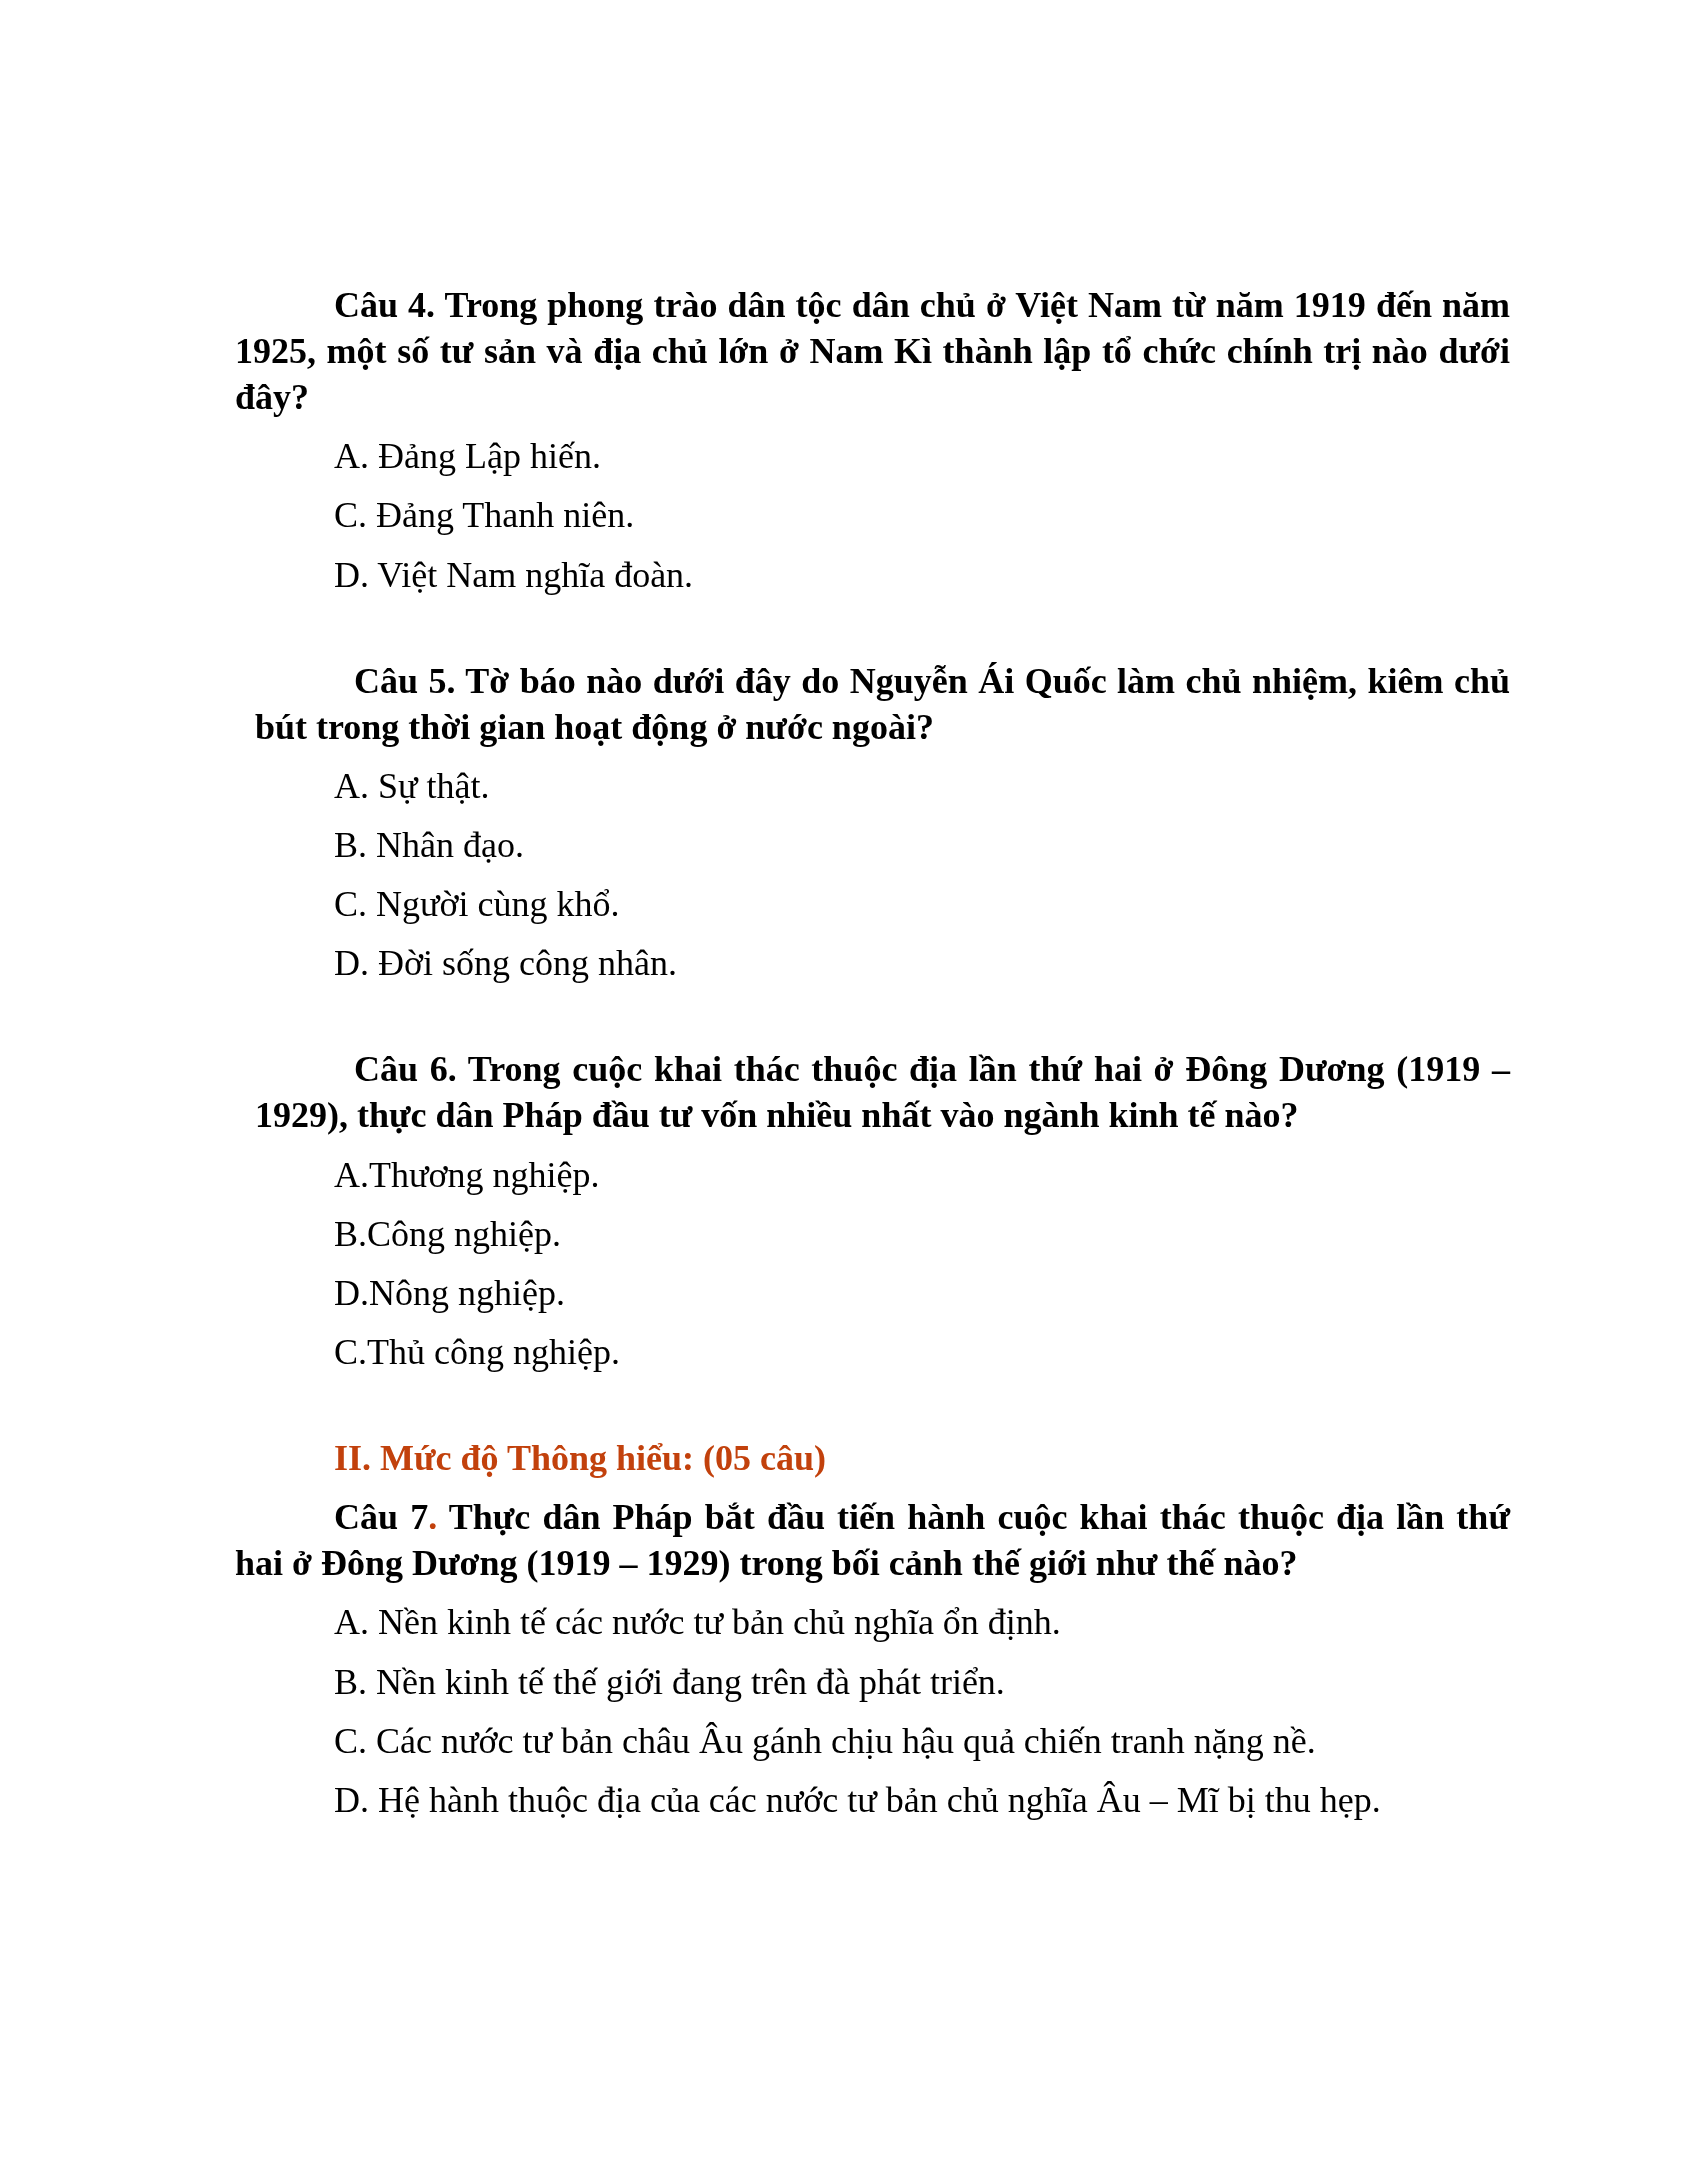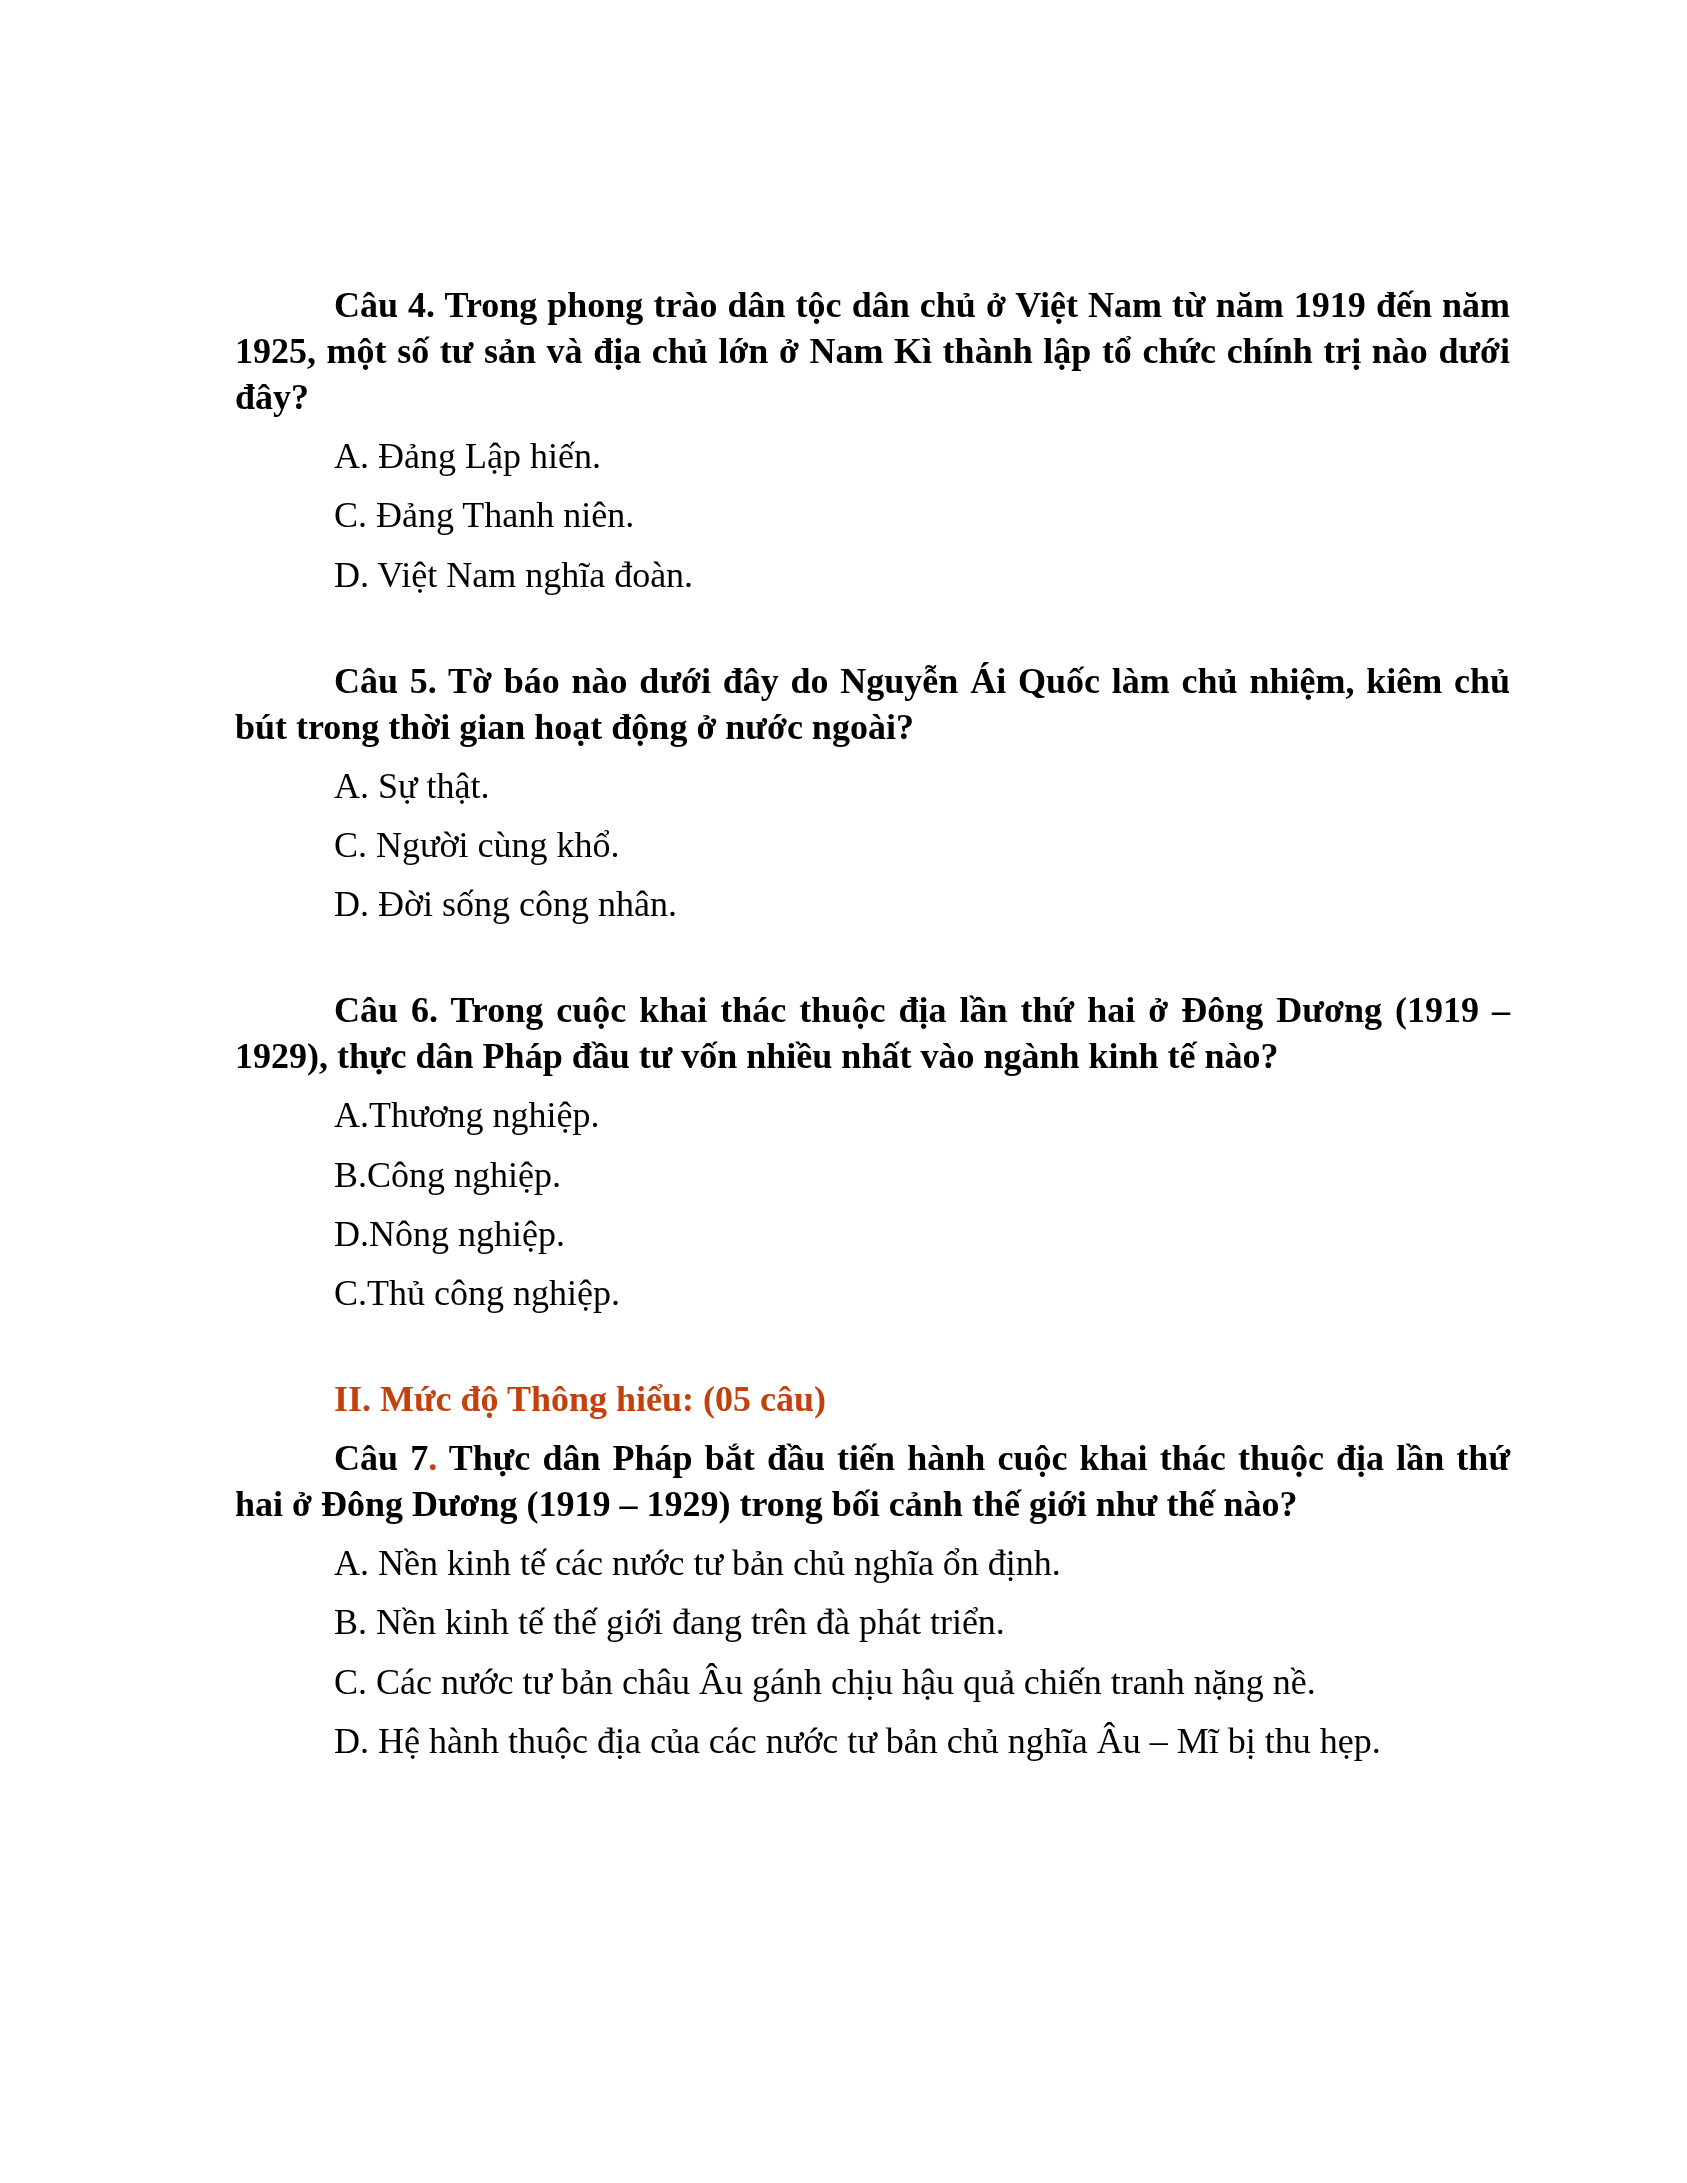--- a/index.html
+++ b/index.html
@@ -19,21 +19,21 @@
     background: #ffffff;
   }
   p { margin: 0; }
   .q {
     font-weight: bold;
     line-height: 46px;
     text-align: justify;
     text-indent: 99px;
     margin: 0 0 13.2px 0;
   }
-  .space-before { margin-top: 60px; }
+  .space-before { margin-top: 60px; margin-left: 20px; }
   .opt {
     line-height: 46px;
     padding-left: 99px;
     margin: 0 0 13.2px 0;
     text-align: left;
   }
   .section-heading {
     font-weight: bold;
     line-height: 46px;
     text-indent: 99px;
@@ -46,20 +46,21 @@
 
 <div class="page">
 
   <p class="q"><span>Câu 4.</span><span> Trong phong trào dân tộc dân chủ ở Việt Nam từ năm 1919 đến năm 1925, một số tư sản và địa chủ lớn ở Nam Kì thành lập tổ chức chính trị nào dưới đây?</span></p>
   <p class="opt">A. Đảng Lập hiến.</p>
   <p class="opt">C. Đảng Thanh niên.</p>
   <p class="opt">D. Việt Nam nghĩa đoàn.</p>
 
   <p class="q space-before"><span>Câu 5.</span><span> Tờ báo nào dưới đây do Nguyễn Ái Quốc làm chủ nhiệm, kiêm chủ bút trong thời gian hoạt động ở nước ngoài?</span></p>
   <p class="opt">A. Sự thật.</p>
+  <p class="opt">B. Nhân đạo.</p>
   <p class="opt">C. Người cùng khổ.</p>
   <p class="opt">D. Đời sống công nhân.</p>
 
   <p class="q space-before"><span>Câu 6.</span><span> Trong cuộc khai thác thuộc địa lần thứ hai ở Đông Dương (1919 – 1929), thực dân Pháp đầu tư vốn nhiều nhất vào ngành kinh tế nào?</span></p>
   <p class="opt">A.Thương nghiệp.</p>
   <p class="opt">B.Công nghiệp.</p>
   <p class="opt">D.Nông nghiệp.</p>
   <p class="opt">C.Thủ công nghiệp.</p>
 
   <p class="section-heading red">II. Mức độ Thông hiểu: (05 câu)</p>

